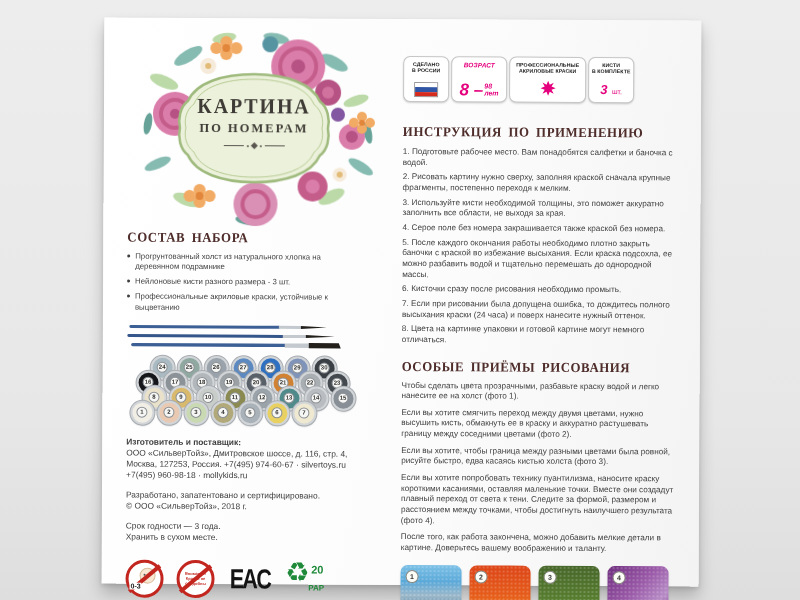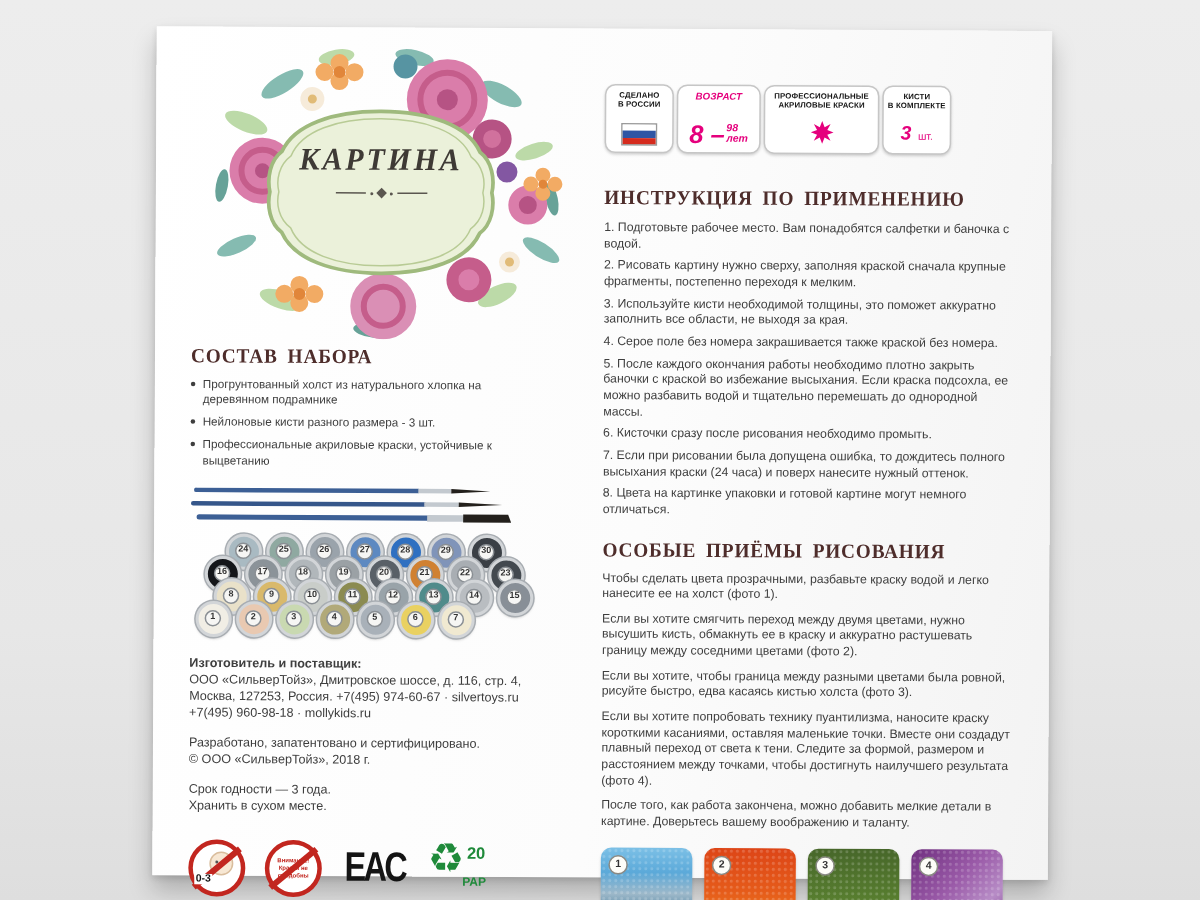--- a/index.html
+++ b/index.html
@@ -7,21 +7,21 @@
        font-family:"Liberation Sans",sans-serif;overflow:hidden;position:relative;}
   .box{position:absolute;left:103px;top:19px;width:597px;height:566px;
        background:linear-gradient(100deg,#ffffff 0%,#fcfcfc 55%,#f3f3f3 100%);
        transform:rotate(0.3deg);box-shadow:0 10px 16px rgba(0,0,0,.22),0 2px 4px rgba(0,0,0,.12);}
   .col-left{position:absolute;left:24px;top:6px;width:252px;}
   .col-right{position:absolute;left:299px;top:37px;width:273px;}
 
   
   .wreath{position:relative;width:252px;height:202px;}
   .wreath svg{position:absolute;left:0;top:0;}
-  .cartouche-text{position:absolute;left:40px;top:70px;width:172px;text-align:center;font-style:italic;}
+  .cartouche-text{position:absolute;left:40px;top:70px;width:172px;text-align:center;}
   .t1{font-family:"Liberation Serif",serif;font-weight:bold;font-size:21px;letter-spacing:2px;
       color:#3e3a35;transform:scaleX(.95);}
   .t2{font-family:"Liberation Serif",serif;font-weight:bold;font-size:12.5px;letter-spacing:2px;
       color:#3e3a35;margin-top:2px;}
   .divider{display:flex;align-items:center;justify-content:center;gap:3px;margin-top:7px;}
   .dl{width:20px;height:1px;background:#5a564f;}
   .dd{width:2px;height:2px;border-radius:50%;background:#5a564f;}
   .ddiam{width:5px;height:5px;background:#5a564f;transform:rotate(45deg);}
 
   
@@ -190,20 +190,21 @@
             <circle cx="80" cy="42" r="3" fill="#e0b870"></circle>
           <circle cx="212" cy="150" r="7" fill="#f6ead8"></circle>
             <circle cx="212" cy="150" r="3" fill="#e0b870"></circle>
         </g>
 
         <path d="M126 50 C158 50 184 59 192 77 C200 83 202 95 200 104 C202 113 200 125 192 131 C184 149 158 158 126 158 C94 158 68 149 60 131 C52 125 50 113 52 104 C50 95 52 83 60 77 C68 59 94 50 126 50 Z" fill="#ebf1da" stroke="#9fba7d" stroke-width="2.5"></path>
         <path d="M126 55 C155 55 179 63 186 80 C194 86 196 96 194 104 C196 112 194 122 186 128 C179 145 155 153 126 153 C97 153 73 145 66 128 C58 122 56 112 58 104 C56 96 58 86 66 80 C73 63 97 55 126 55 Z" fill="none" stroke="#b8cb95" stroke-width="1"></path>
       </svg>
       <div class="cartouche-text">
         <div class="t1">КАРТИНА</div>
+        <div class="t2">ПО НОМЕРАМ</div>
         <div class="divider">
           <span class="dl"></span>
             <span class="dd"></span>
             <span class="ddiam"></span>
             <span class="dd"></span>
             <span class="dl"></span>
         </div>
       </div>
     </div>
 

